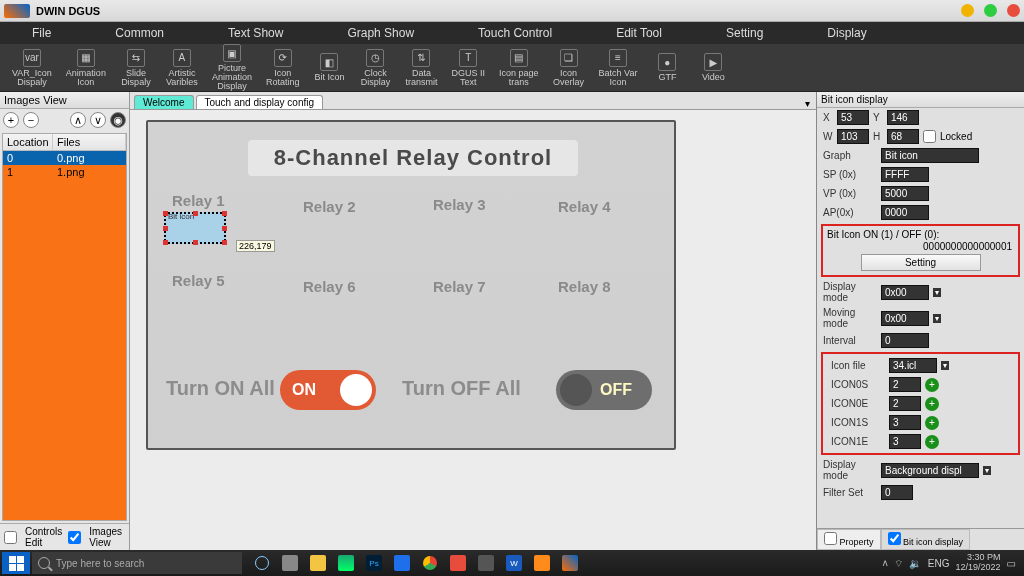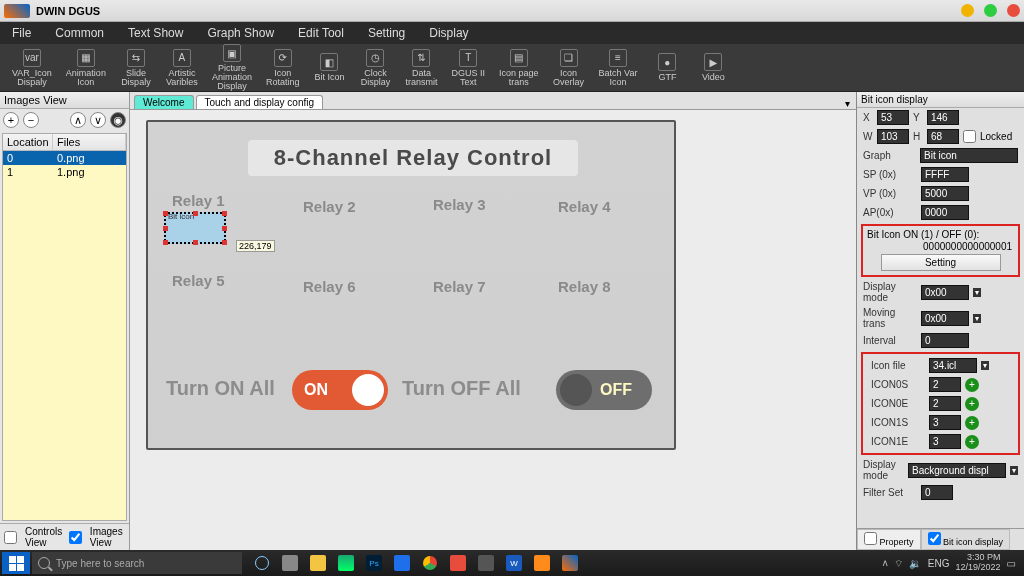--- a/index.html
+++ b/index.html
@@ -6,38 +6,38 @@
 html, body { width: 1024px; height: 576px; overflow: hidden; background: #d0d0d0; }
 
 
 .titlebar { height: 22px; background: linear-gradient(#e8e8e8,#d8d8d8); display: flex; align-items: center; font-size: 11px; padding: 0 4px; gap: 6px; border-bottom: 1px solid #aaa; }
 .app-logo { width: 26px; height: 14px; background: linear-gradient(45deg,#ff6b00,#0066cc); border-radius: 2px; }
 .winbtn { width: 13px; height: 13px; border-radius: 50%; margin-left: 4px; }
 .winbtn.min{background:#f0b400}.winbtn.max{background:#2ecc40}.winbtn.cls{background:#e74c3c}
 
 
 .menubar { height: 22px; background: #2a2a2a; display: flex; align-items: center; font-size: 12px; color: #ddd; }
-.menubar div { padding: 0 12px; height: 100%; display: flex; align-items: center; cursor: pointer; }
+.menubar div { padding: 0 32px; height: 100%; display: flex; align-items: center; cursor: pointer; }
 .menubar .active { color: #00bfff; }
 
 
 .ribbon { height: 48px; background: #3a3a3a; display: flex; align-items: center; padding: 0 6px; gap: 2px; color: #ccc; font-size: 9px; border-bottom: 1px solid #222; }
 .ribbon .tool { display: flex; flex-direction: column; align-items: center; justify-content: center; padding: 2px 6px; min-width: 44px; cursor: pointer; gap: 2px; }
 .ribbon .tool .ticon { width: 18px; height: 18px; border: 1px solid #777; border-radius: 2px; display: flex; align-items: center; justify-content: center; font-size: 10px; }
 .ribbon .tlabel { text-align: center; line-height: 1; }
 
 
 .main { display: flex; height: calc(576px - 22px - 22px - 48px - 26px); }
 
 
 .leftpanel { width: 130px; background: #e6e6e6; border-right: 1px solid #9a9a9a; display: flex; flex-direction: column; font-size: 11px; }
 .leftpanel .hdr { background: linear-gradient(#f0f0f0,#dcdcdc); padding: 2px 4px; border-bottom: 1px solid #aaa; }
 .lpbtns { display:flex; gap:4px; padding:3px; align-items:center; }
 .lpbtn { width:16px; height:16px; border:1px solid #888; border-radius:8px; background:#fff; display:flex; align-items:center; justify-content:center; font-size:11px; cursor:pointer; }
-.filelist { flex:1; background:#fef9c3; margin:2px; border:1px solid #aaa; font-size:11px; }
+.filelist { flex:1; background:#f97316; margin:2px; border:1px solid #aaa; font-size:11px; }
 .filelist .fhdr { display:flex; background:linear-gradient(#f4f4f4,#e4e4e4); border-bottom:1px solid #bbb; }
 .filelist .fhdr span { padding:2px 4px; border-right:1px solid #ccc; }
 .filelist .frow { display:flex; }
 .filelist .frow span { padding:1px 4px; }
 .filelist .frow.sel { background:#0a64ad; color:#fff; }
 .col-loc{width:50px}.col-file{flex:1}
 
 .leftbot { display:flex; gap:6px; padding:2px 4px; border-top:1px solid #aaa; font-size:10px; align-items:center; }
 .leftbot input[type=checkbox]{margin-right:2px}
 
@@ -60,21 +60,21 @@
 .toggle.on { background:#e25a33; }
 .toggle.on .knob{right:4px;background:#fff}
 .toggle.on .txt{left:12px;color:#fff}
 .toggle.off { background:#6e6e6e; }
 .toggle.off .knob{left:4px;background:#555}
 .toggle.off .txt{right:20px;color:#fef9c3}
 .toggle .knob{position:absolute;width:32px;height:32px;border-radius:50%; top:4px;}
 .toggle .txt{position:absolute;font-size:16px;font-weight:700}
 
 
-.rightpanel { width: 168px; background:#e0e0e0; border-left:1px solid #888; font-size:10px; overflow:hidden; display:flex; flex-direction:column; }
+.rightpanel { width: 208px; background:#e0e0e0; border-left:1px solid #888; font-size:10px; overflow:hidden; display:flex; flex-direction:column; }
 .rightpanel .hdr { background: linear-gradient(#f0f0f0,#dcdcdc); padding:2px 4px; border-bottom:1px solid #aaa; }
 .proprow { display:flex; align-items:center; padding:2px 6px; gap:4px; }
 .proprow label, .proprow .lab { width:54px; color:#333; }
 .propin { background:#333; color:#fff; border:1px solid #111; padding:1px 3px; font-size:10px; width:48px; }
 .propin.wide { width:98px; }
 .chk{margin:0}
 .hl { border:2px solid #d22; margin:2px 4px; padding:2px 2px; }
 .plusbtn { width:14px; height:14px; border-radius:50%; background:#1a8f1a; color:#fff; display:flex; align-items:center; justify-content:center; font-size:10px; cursor:pointer; }
 .dropbtn{background:#333;color:#fff;border:none;padding:0 2px;font-size:8px;cursor:pointer}
 .settingbtn{background:linear-gradient(#fafafa,#e2e2e2);border:1px solid #999;padding:2px 8px;font-size:10px;cursor:pointer;margin:2px auto;display:block;width:120px;text-align:center}
@@ -108,20 +108,21 @@
   <div class="winbtn min"></div>
   <div class="winbtn max"></div>
   <div class="winbtn cls"></div>
 </div>
 
 <div class="menubar">
   <div>File</div>
   <div>Common</div>
   <div>Text Show</div>
   <div>Graph Show</div>
+  <div>Touch Control</div>
   <div>Edit Tool</div>
   <div>Setting</div>
   <div>Display</div>
 </div>
 
 <div class="ribbon" id="ribbon">
     <div class="tool">
       <div class="ticon">var</div>
       <div class="tlabel">VAR_Icon<br>Dispaly</div>
     </div>
@@ -204,21 +205,21 @@
         <span class="col-loc">0</span>
         <span class="col-file">0.png</span>
       </div>
       <div class="frow">
         <span class="col-loc">1</span>
         <span class="col-file">1.png</span>
       </div>
     </div>
     <div class="leftbot">
       <input type="checkbox" class="chk" style="">
-      <span>Controls View</span>
+      <span>Controls Edit</span>
       <input type="checkbox" class="chk" checked="" style="">
       <span>Images View</span>
     </div>
   </div>
 
   <div class="canvaswrap">
     <div class="tabstrip">
       <div class="tab">Welcome</div>
       <div class="tab active">Touch and display config</div>
       <span style="flex:1"></span>
@@ -244,21 +245,21 @@
         <div class="handle" style="left:-3px;bottom:-3px"></div>
           <div class="handle" style="right:-3px;bottom:-3px"></div>
         <div class="handle" style="left:50%;top:-3px;margin-left:-2px"></div>
           <div class="handle" style="left:50%;bottom:-3px;margin-left:-2px"></div>
         <div class="handle" style="top:50%;left:-3px;margin-top:-2px"></div>
           <div class="handle" style="top:50%;right:-3px;margin-top:-2px"></div>
       </div>
       <div class="coord">226,179</div>
 
       <div class="biglabel" style="left:18px;top:255px">Turn ON All</div>
-      <div class="toggle on" style="left:144px;top:248px">
+      <div class="toggle on" style="left:132px;top:248px">
         <span class="txt">ON</span>
           <div class="knob"></div>
       </div>
       <div class="biglabel" style="left:254px;top:255px">Turn OFF All</div>
       <div class="toggle off" style="left:408px;top:248px">
         <div class="knob"></div>
           <span class="txt">OFF</span>
       </div>
     </div>
   </div>
@@ -301,21 +302,21 @@
       <div style="text-align:right;padding:0 4px">0000000000000001</div>
       <div class="settingbtn">Setting</div>
     </div>
 
     <div class="proprow">
         <span class="lab">Display mode</span>
         <input class="propin" value="0x00" style="">
         <button class="dropbtn">▾</button>
       </div>
     <div class="proprow">
-        <span class="lab">Moving trans</span>
+        <span class="lab">Moving mode</span>
         <input class="propin" value="0x00" style="">
         <button class="dropbtn">▾</button>
       </div>
     <div class="proprow">
         <span class="lab">Interval</span>
         <input class="propin" value="0" style="">
       </div>
 
     <div class="hl">
       <div class="proprow">

